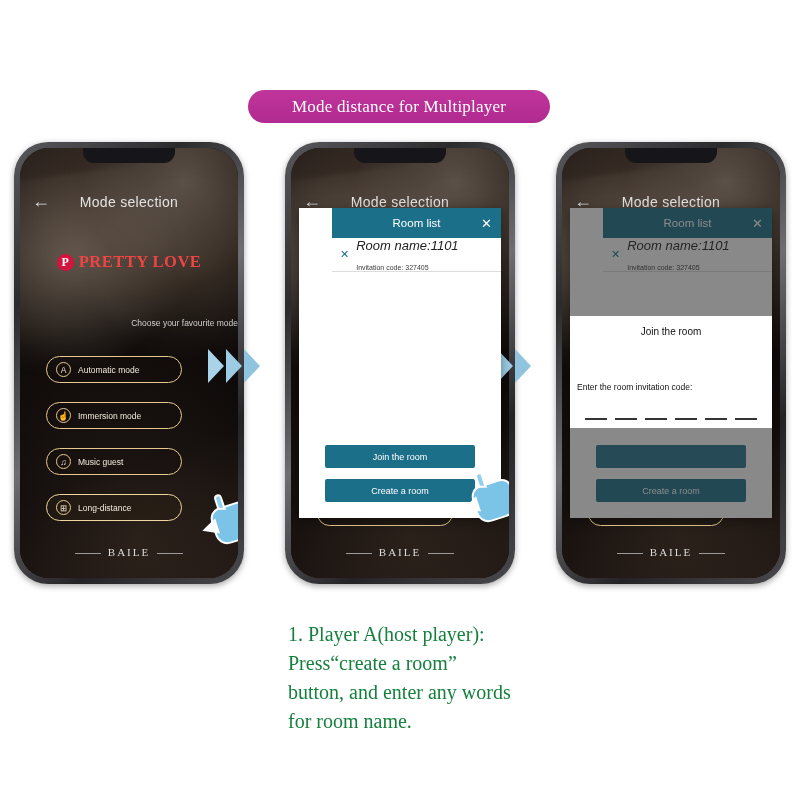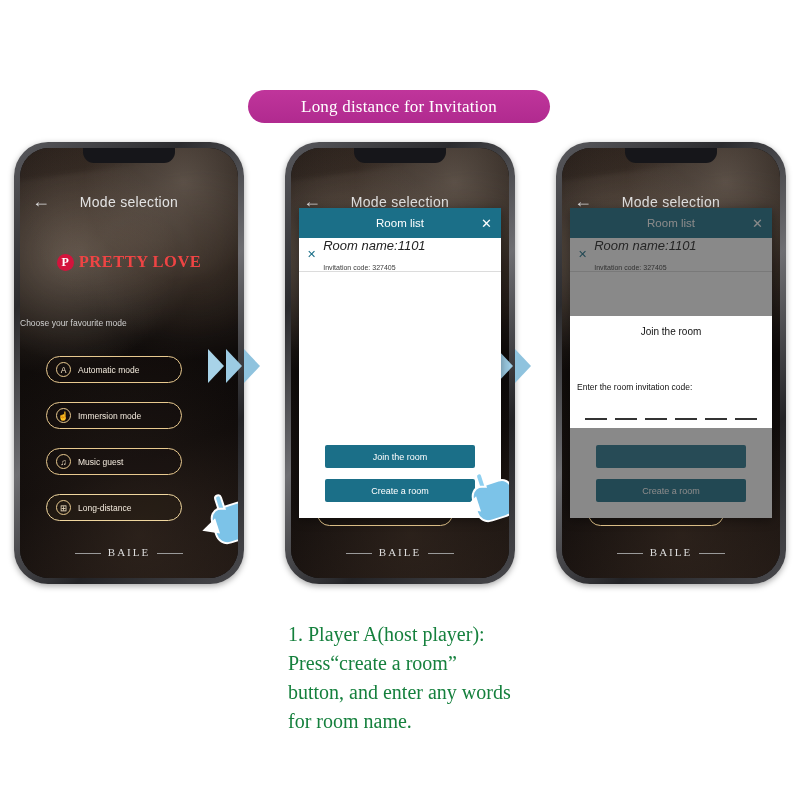--- a/index.html
+++ b/index.html
@@ -92,21 +92,21 @@
     font-size: 12px; font-weight: bold;
     display: flex; align-items: center; justify-content: center;
   }
   .brand-text {
     color: #ef4444;
     font-family: "Liberation Serif", serif;
     font-size: 16.5px; font-weight: bold; letter-spacing: .5px;
   }
   .choose-text {
     position: absolute; top: 170px; left: 0; right: 0;
-    text-align: left; color: #cfcfcf; font-size: 8.5px;
+    text-align: right; color: #cfcfcf; font-size: 8.5px;
   }
 
   .mode-btn {
     position: absolute; left: 26px;
     width: 136px; height: 27px;
     border: 1px solid #e8c98f;
     border-radius: 14px;
     background: rgba(20,16,14,.28);
     display: flex; align-items: center; gap: 7px;
     padding-left: 9px;
@@ -141,21 +141,21 @@
     color: #f2e9dc; font-size: 8px;
   }
 
   
   .dialog {
     position: absolute; left: 8px; top: 60px;
     width: 202px; height: 310px;
     background: #ffffff;
     box-shadow: 0 2px 10px rgba(0,0,0,.4);
     z-index: 6;
-    display: flex; flex-direction: column;
+    display: flex; flex-direction: column; padding-left: 33px;
   }
   .dlg-head {
     height: 30px;
     background: #1b6f88;
     color: #fff;
     display: flex; align-items: center; justify-content: center;
     position: relative;
     font-size: 11.5px;
   }
   .dlg-close {
@@ -227,21 +227,21 @@
   }
   #cap1 { left: 288px; top: 620px; width: 228px; }
   #cap2 { left: 549px; top: 620px; width: 240px; }
 </style>
 </head>
 <body>
 
 <div class="page">
 
   <div class="banner">
-    <span>Long distance for Invitation</span>
+    <span>Mode distance for Multiplayer</span>
   </div>
 
   <div class="phone" id="phone1">
     <div class="screen">
       <div class="wallpaper">
           <div class="wallsilk"></div>
         </div>
       <div class="notch"></div>
 
       <div class="back-arrow">←</div>

